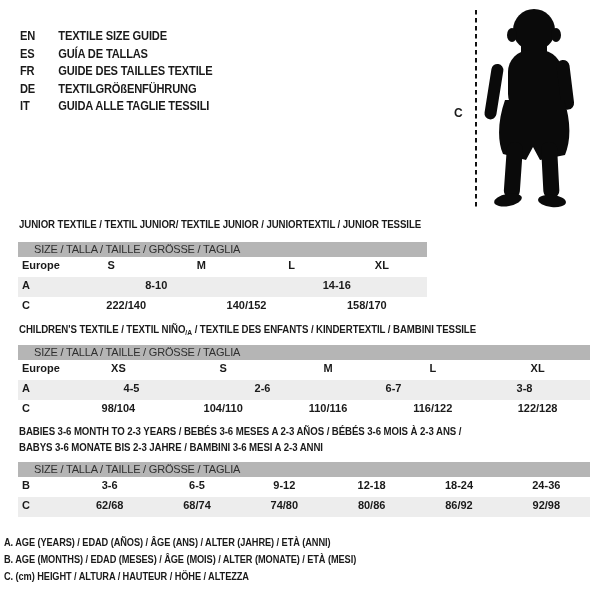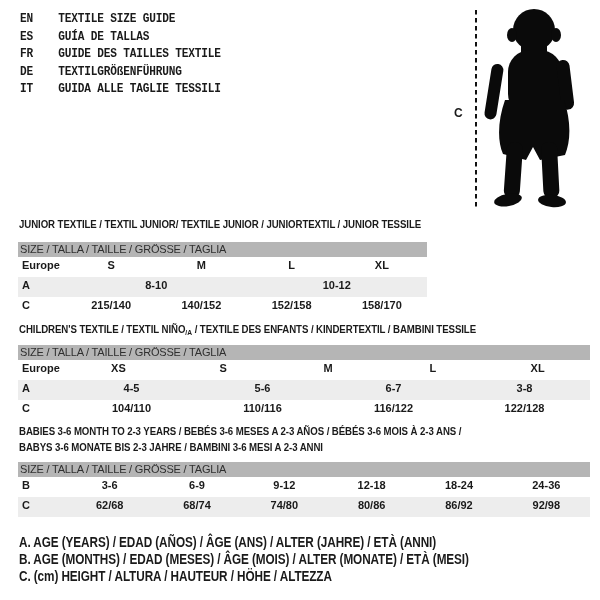--- a/index.html
+++ b/index.html
@@ -11,43 +11,43 @@
     font-family:"Liberation Sans", sans-serif;
     overflow:hidden;
   }
   .abs { position:absolute; }
 
   
   .cond  { transform:scaleX(0.89); transform-origin:0 0; white-space:nowrap; letter-spacing:-0.2px; }
   .cond2 { transform:scaleX(0.84); transform-origin:0 0; white-space:nowrap; letter-spacing:-0.1px; }
 
   
-  .lang-block { left:20px; top:11px;font-family:Liberation Mono, monospace; }
+  .lang-block { left:20px; top:28px; }
   .lang-row  { display:flex; font-weight:bold; font-size:12.5px; line-height:17.5px; }
   .lang-code { width:43px; }
 
   
   .figure { left:448px; top:4px; }
 
   
   .sec-title { left:19px; font-weight:bold; font-size:11.5px; line-height:16px; }
 
   .sub-a { font-size:8px; vertical-align:-2px; letter-spacing:0; }
 
   
   .size-table { left:18px; font-size:11px; }
   .bar   { height:15px; line-height:15px; background:#b5b5b5; color:#2f2f2f;
-           padding-left:2px; letter-spacing:-0.2px; }
+           padding-left:16px; letter-spacing:-0.2px; }
   .trow  { display:flex; height:20px; line-height:16px;font-weight:bold; }
   .trow.gray { background:#ededed; }
   .rlabel{ width:48px; padding-left:4px; }
   .cell  { flex:1; text-align:center; }
 
   
-  .notes { left:19px; top:534px; font-weight:bold; font-size:14px; }
+  .notes { left:4px; top:534px; font-weight:bold; font-size:11px; }
   .note-line { line-height:17px; }
 </style>
 </head>
 <body>
 
 <div class="abs lang-block">
   <div class="lang-row cond">
     <span class="lang-code">EN</span>
     <span class="lang-title">TEXTILE SIZE GUIDE</span>
   </div>
@@ -95,27 +95,26 @@
   <div class="trow">
     <span class="rlabel">Europe</span>
     <span class="cell">S</span>
     <span class="cell">M</span>
     <span class="cell">L</span>
     <span class="cell">XL</span>
   </div>
   <div class="trow gray">
     <span class="rlabel">A</span>
     <span class="cell">8-10</span>
-    <span class="cell">10-12</span>
+    <span class="cell">14-16</span>
   </div>
   <div class="trow">
     <span class="rlabel">C</span>
-    <span class="cell">215/140</span>
+    <span class="cell">222/140</span>
     <span class="cell">140/152</span>
-    <span class="cell">152/158</span>
     <span class="cell">158/170</span>
   </div>
 </div>
 
 <div class="abs sec-title cond2" style="top:321px">
   <span>CHILDREN'S TEXTILE / TEXTIL NIÑO</span><span class="sub-a">/A</span><span> / TEXTILE DES ENFANTS / KINDERTEXTIL / BAMBINI TESSILE</span>
 </div>
 
 <div class="abs size-table" style="top:345px; width:572px">
   <div class="bar">SIZE / TALLA / TAILLE / GRÖSSE / TAGLIA</div>
@@ -123,44 +122,45 @@
     <span class="rlabel">Europe</span>
     <span class="cell">XS</span>
     <span class="cell">S</span>
     <span class="cell">M</span>
     <span class="cell">L</span>
     <span class="cell">XL</span>
   </div>
   <div class="trow gray">
     <span class="rlabel">A</span>
     <span class="cell">4-5</span>
-    <span class="cell">5-6</span>
+    <span class="cell">2-6</span>
     <span class="cell">6-7</span>
     <span class="cell">3-8</span>
   </div>
   <div class="trow">
     <span class="rlabel">C</span>
+    <span class="cell">98/104</span>
     <span class="cell">104/110</span>
     <span class="cell">110/116</span>
     <span class="cell">116/122</span>
     <span class="cell">122/128</span>
   </div>
 </div>
 
 <div class="abs" style="top:423px; left:19px">
   <div class="sec-title cond2" style="position:static">BABIES 3-6 MONTH TO 2-3 YEARS / BEBÉS 3-6 MESES A 2-3 AÑOS / BÉBÉS 3-6 MOIS À 2-3 ANS /</div>
   <div class="sec-title cond2" style="position:static">BABYS 3-6 MONATE BIS 2-3 JAHRE / BAMBINI 3-6 MESI A 2-3 ANNI</div>
 </div>
 
 <div class="abs size-table" style="top:462px; width:572px">
   <div class="bar">SIZE / TALLA / TAILLE / GRÖSSE / TAGLIA</div>
   <div class="trow">
     <span class="rlabel">B</span>
     <span class="cell">3-6</span>
-    <span class="cell">6-9</span>
+    <span class="cell">6-5</span>
     <span class="cell">9-12</span>
     <span class="cell">12-18</span>
     <span class="cell">18-24</span>
     <span class="cell">24-36</span>
   </div>
   <div class="trow gray">
     <span class="rlabel">C</span>
     <span class="cell">62/68</span>
     <span class="cell">68/74</span>
     <span class="cell">74/80</span>

